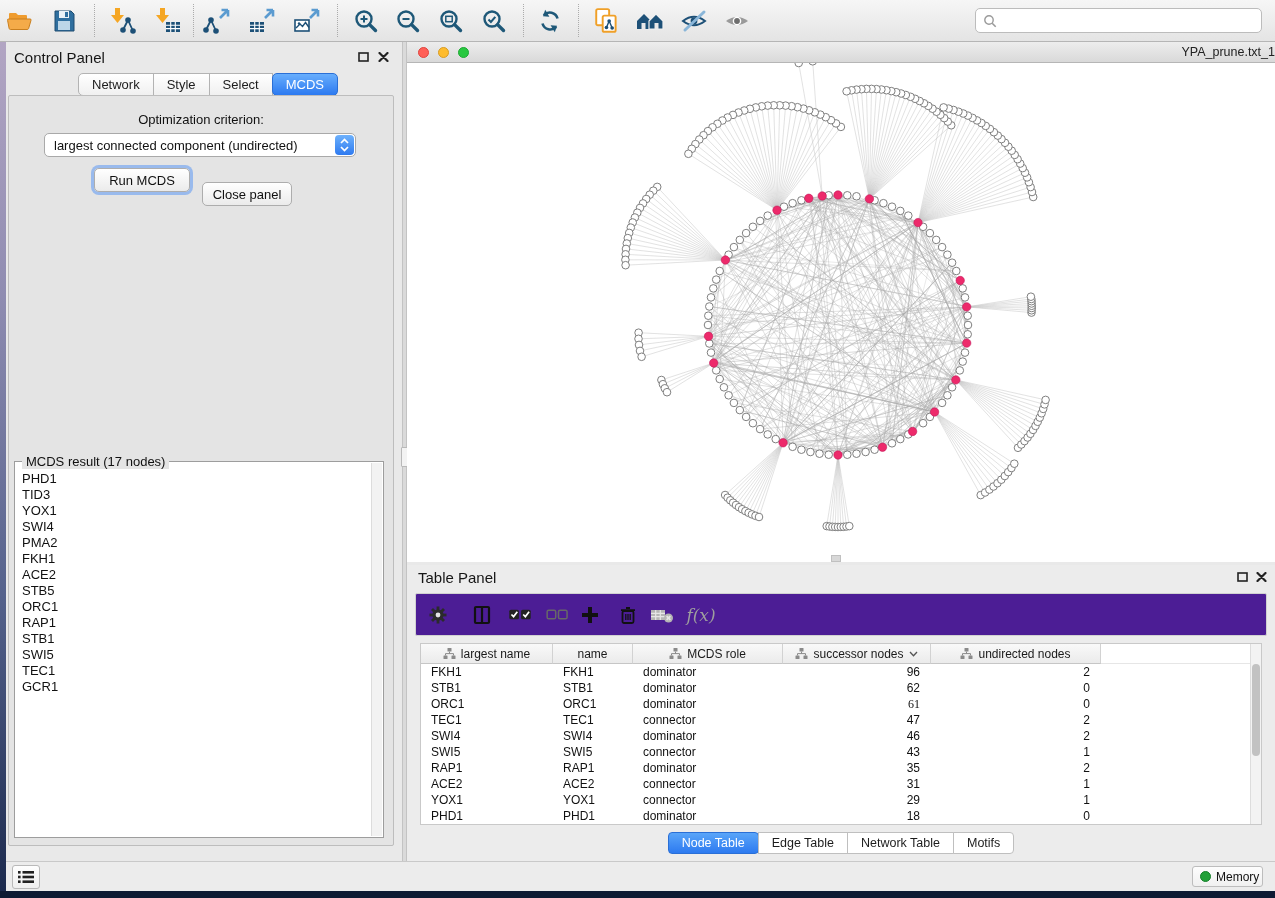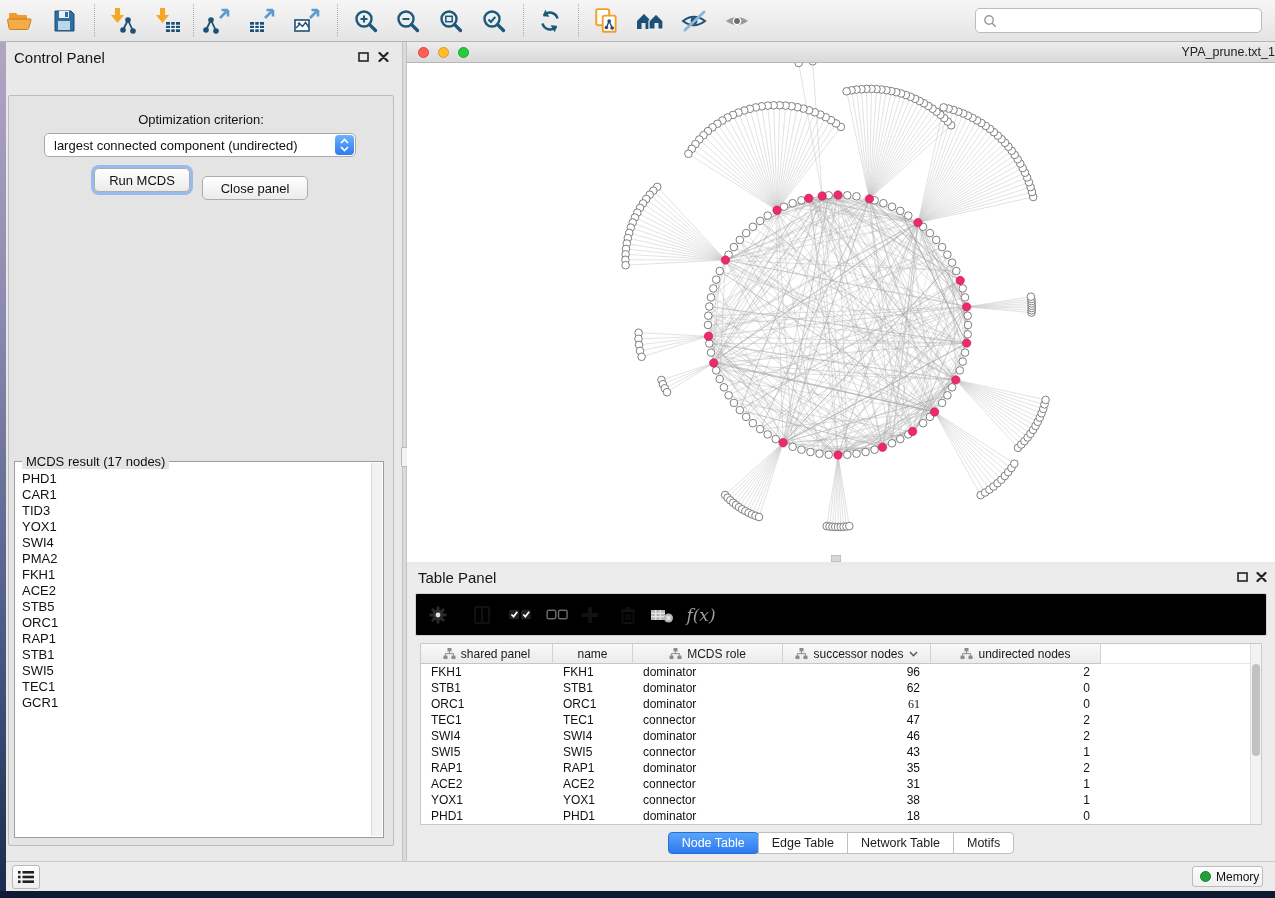--- a/index.html
+++ b/index.html
@@ -23,42 +23,42 @@
   .cp-tab{padding:0 13px;line-height:21px;font-size:13px;color:#1c1c1c;background:linear-gradient(#ffffff,#f0f0f0);border:1px solid #b3b3b3;margin-left:-1px}
   .cp-tab:first-child{border-radius:5px 0 0 5px;margin-left:0}
   .cp-tab.active{background:linear-gradient(#67aefd,#2c79f0);border-color:#2a6fd6;color:#fff;border-radius:5px}
   #cp-content{position:absolute;left:8px;top:95px;width:386px;height:751px;background:#e4e4e4;border:1px solid #bdbdbd;border-radius:2px}
   #opt-label{position:absolute;left:8px;top:112px;width:386px;text-align:center;font-size:13px;color:#111}
   #opt-select{position:absolute;left:44px;top:133px;width:312px;height:24px;background:#fff;border:1px solid #a9a9a9;border-radius:5px;display:flex;align-items:center}
   #opt-select .opt-text{flex:1;font-size:13px;padding-left:9px;white-space:nowrap;color:#111}
   #opt-select .spinner{width:19px;height:20px;margin-right:1px;border-radius:4px;background:linear-gradient(#6db1fc,#2e7af0);display:flex;align-items:center;justify-content:center}
   .btn{position:absolute;height:24px;font-size:13px;font-family:"Liberation Sans",sans-serif;color:#111;background:linear-gradient(#ffffff,#ebebeb);border:1px solid #adadad;border-radius:5px}
   #btn-run{left:94px;top:168px;width:96px;box-shadow:0 0 0 3px rgba(77,144,245,.5)}
-  #btn-close{left:202px;top:176px;width:106px}
+  #btn-close{left:202px;top:182px;width:90px}
   #result-box{position:absolute;left:14px;top:461px;width:370px;height:377px;border:1px solid #9d9d9d;background:#fff}
   #result-legend{position:absolute;left:22px;top:454px;background:#e4e4e4;padding:0 4px;font-size:13px;color:#111;z-index:2}
   #result-scroll{position:absolute;left:371px;top:463px;width:11px;height:373px;background:#f2f2f2;border-left:1px solid #dcdcdc}
   #result-list{position:absolute;left:17px;top:469px;width:352px;height:366px;overflow:hidden;font-size:13px;line-height:16px;color:#111;padding:2px 0 0 5px}
   
   #v-split{position:absolute;left:402px;top:42px;width:5px;height:819px;background:#dadada;border-left:1px solid #c3c3c3;border-right:1px solid #c3c3c3}
   #v-knob{position:absolute;left:401px;top:447px;width:7px;height:20px;background:#f3f3f3;border:1px solid #b9b9b9;border-radius:1px}
   
   #net-titlebar{position:absolute;left:407px;top:42px;width:868px;height:21px;background:linear-gradient(#ededed,#d9d9d9);border-bottom:1px solid #b6b6b6}
   .tl{position:absolute;top:5px;width:11px;height:11px;border-radius:50%}
   .tl.red{left:11px;background:#ff5f57;border:1px solid #e0443e}
   .tl.yellow{left:31px;background:#febc2e;border:1px solid #d89c23}
   .tl.green{left:51px;background:#28c840;border:1px solid #1da832}
   #net-title{position:absolute;left:0;top:3px;width:868px;text-align:right;font-size:12.5px;color:#222}
   #net-canvas{position:absolute;left:407px;top:63px;width:868px;height:499px;background:#fff;overflow:hidden}
   #h-knob{position:absolute;left:831px;top:555px;width:10px;height:7px;background:#d8d8d8;border:1px solid #c0c0c0}
   
   #table-panel{position:absolute;left:407px;top:565px;width:868px;height:296px;background:#ececec}
   #tp-title{left:418px;top:569px}
   #tp-float{left:1235px;top:570px}#tp-close{left:1254px;top:570px}
-  #tp-toolbar{position:absolute;left:415px;top:593px;width:852px;height:43px;background:#000000;border:1px solid #d1d1d1;border-radius:2px}
+  #tp-toolbar{position:absolute;left:415px;top:593px;width:852px;height:43px;background:#4c1d95;border:1px solid #d1d1d1;border-radius:2px}
   .tp-btn{position:absolute;top:0;width:34px;height:41px;display:flex;align-items:center;justify-content:center}
   .fx{font-family:"DejaVu Serif",serif;font-style:italic;font-size:17px;color:#9e9e9e}
   #tbl{position:absolute;left:420px;top:643px;width:842px;height:182px;background:#fff;border:1px solid #c9c9c9}
   #tbl-header{display:flex;height:20px;background:#fff}
   .th{display:flex;align-items:center;justify-content:center;gap:5px;font-size:12px;color:#1a1a1a;background:linear-gradient(#f9f9f9,#ebebeb);border-right:1px solid #d2d2d2;border-bottom:1px solid #c6c6c6;flex:none}
   .th-fill{flex:1;background:#fff;border-bottom:1px solid #e6e6e6}
   .tr{display:flex;height:16px;align-items:center}
   .td{flex:none;font-size:12px;color:#111;white-space:nowrap;overflow:hidden}
   .td.left{padding-left:10px;text-align:left}
   .td.right{padding-right:11px;text-align:right}
@@ -229,39 +229,44 @@
   <span class="win-ico" id="cp-float">
         <svg width="11" height="10">
           <rect x="1" y="1" width="9" height="8" fill="none" stroke="#222" stroke-width="1.6"></rect>
         </svg>
       </span>
   <span class="win-ico" id="cp-close">
         <svg width="11" height="10">
           <path d="M1.5 1 L9.5 9 M9.5 1 L1.5 9" stroke="#222" stroke-width="2.2" stroke-linecap="round"></path>
         </svg>
       </span>
+  <div id="cp-tabs">
+        <div class="cp-tab">Network</div>
+        <div class="cp-tab">Style</div>
+        <div class="cp-tab">Select</div>
+        <div class="cp-tab active">MCDS</div>
+      </div>
   <div id="cp-content"></div>
   <div id="opt-select">
     <span class="opt-text">largest connected component (undirected)</span>
     <span class="spinner">
           <svg width="9" height="16">
             <path d="M1 6 L4.5 2.5 L8 6" fill="none" stroke="#fff" stroke-width="1.7"></path>
             <path d="M1 10 L4.5 13.5 L8 10" fill="none" stroke="#fff" stroke-width="1.7"></path>
           </svg>
         </span>
   </div>
   <div id="opt-label">Optimization criterion:</div>
   <button class="btn" id="btn-run">Run MCDS</button>
   <button class="btn" id="btn-close">Close panel</button>
   <div id="result-box"></div>
   <span id="result-legend">MCDS result (17 nodes)</span>
   <div id="result-scroll"></div>
   <div id="result-list">
         <div>PHD1</div>
-        <div>CAR1</div>
         <div>TID3</div>
         <div>YOX1</div>
         <div>SWI4</div>
         <div>PMA2</div>
         <div>FKH1</div>
         <div>ACE2</div>
         <div>STB5</div>
         <div>ORC1</div>
         <div>RAP1</div>
         <div>STB1</div>
@@ -1114,21 +1119,21 @@
     <div id="tbl-header">
           <div class="th" style="width: 132px;">
             <svg viewBox="0 0 13 13" width="13" height="13">
               <g fill="#8a8a8a">
                 <rect x="4.5" y="1" width="4" height="3.6" rx="0.5"></rect>
                 <rect x="0.5" y="8.4" width="4" height="3.6" rx="0.5"></rect>
                 <rect x="8.5" y="8.4" width="4" height="3.6" rx="0.5"></rect>
               </g>
               <path d="M6.5 4.6 v2 M2.5 8.4 v-1.8 h8 v1.8" stroke="#8a8a8a" fill="none"></path>
             </svg>
-            <span>shared panel</span>
+            <span>largest name</span>
           </div>
           <div class="th" style="width: 80px;">
             <span>name</span>
           </div>
           <div class="th" style="width: 150px;">
             <svg viewBox="0 0 13 13" width="13" height="13">
               <g fill="#8a8a8a">
                 <rect x="4.5" y="1" width="4" height="3.6" rx="0.5"></rect>
                 <rect x="0.5" y="8.4" width="4" height="3.6" rx="0.5"></rect>
                 <rect x="8.5" y="8.4" width="4" height="3.6" rx="0.5"></rect>
@@ -1218,21 +1223,21 @@
             <div class="td left" style="width: 132px;">ACE2</div>
             <div class="td left" style="width: 80px;">ACE2</div>
             <div class="td left" style="width: 150px;">connector</div>
             <div class="td right" style="width: 148px;">31</div>
             <div class="td right" style="width: 170px;">1</div>
           </div>
           <div class="tr">
             <div class="td left" style="width: 132px;">YOX1</div>
             <div class="td left" style="width: 80px;">YOX1</div>
             <div class="td left" style="width: 150px;">connector</div>
-            <div class="td right" style="width: 148px;">38</div>
+            <div class="td right" style="width: 148px;">29</div>
             <div class="td right" style="width: 170px;">1</div>
           </div>
           <div class="tr">
             <div class="td left" style="width: 132px;">PHD1</div>
             <div class="td left" style="width: 80px;">PHD1</div>
             <div class="td left" style="width: 150px;">dominator</div>
             <div class="td right" style="width: 148px;">18</div>
             <div class="td right" style="width: 170px;">0</div>
           </div>
         </div>

